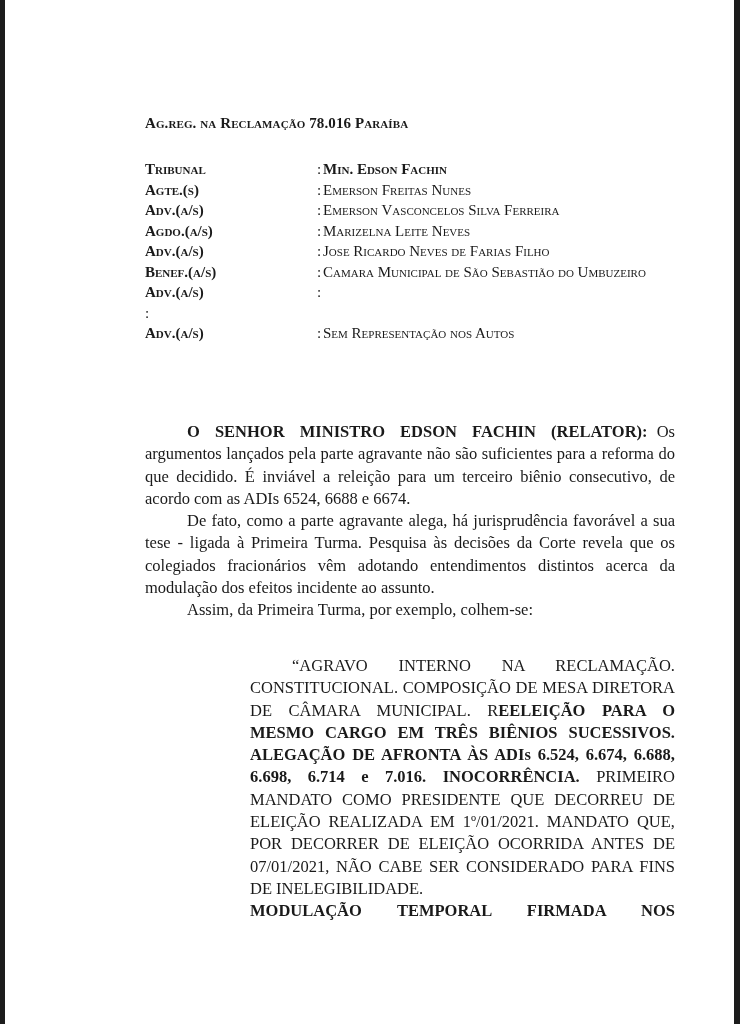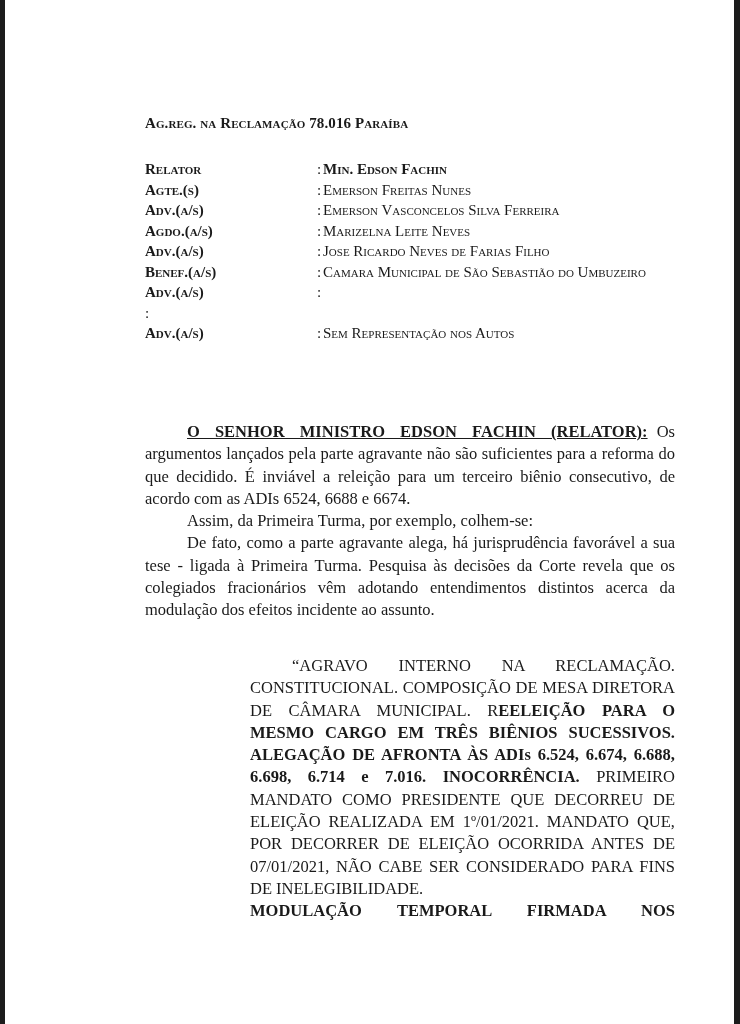--- a/index.html
+++ b/index.html
@@ -75,21 +75,20 @@
       margin: 0;
       text-align: justify;
       text-indent: 42px;
     }
     .body-text p.first {
       margin-bottom: 0;
     }
     .speaker {
       font-weight: bold;
       word-spacing: 6px;
-      text-decoration: underline;
     }
     .quote {
       position: absolute;
       left: 245px;
       top: 655px;
       width: 425px;
       font-size: 16.5px;
       line-height: 22.3px;
       text-align: justify;
       text-indent: 42px;
@@ -106,21 +105,21 @@
   </style>
 </head>
 <body>
 
 <div class="page">
 
   <div class="title">Ag.reg. na Reclamação 78.016 Paraíba</div>
 
   <div class="parties">
     <div class="party-row">
-      <span class="party-role">Relator</span>
+      <span class="party-role">Tribunal</span>
       <span class="party-colon">:</span>
       <span class="party-name bold">Min. Edson Fachin</span>
     </div>
     <div class="party-row">
       <span class="party-role">Agte.(s)</span>
       <span class="party-colon">:</span>
       <span class="party-name">Emerson Freitas Nunes</span>
     </div>
     <div class="party-row">
       <span class="party-role">Adv.(a/s)</span>
@@ -151,19 +150,19 @@
     </div>
     <div class="party-row">
       <span class="party-role">Adv.(a/s)</span>
       <span class="party-colon">:</span>
       <span class="party-name">Sem Representação nos Autos</span>
     </div>
   </div>
 
   <div class="body-text">
     <p class="first"><span class="speaker">O SENHOR MINISTRO EDSON FACHIN (RELATOR):</span><span> Os argumentos lançados pela parte agravante não são suficientes para a reforma do que decidido. É inviável a releição para um terceiro biênio consecutivo, de acordo com as ADIs 6524, 6688 e 6674.</span></p>
+    <p>De fato, como a parte agravante alega, há jurisprudência favorável a sua tese - ligada à Primeira Turma. Pesquisa às decisões da Corte revela que os colegiados fracionários vêm adotando entendimentos distintos acerca da modulação dos efeitos incidente ao assunto.</p>
     <p>Assim, da Primeira Turma, por exemplo, colhem-se:</p>
-    <p>De fato, como a parte agravante alega, há jurisprudência favorável a sua tese - ligada à Primeira Turma. Pesquisa às decisões da Corte revela que os colegiados fracionários vêm adotando entendimentos distintos acerca da modulação dos efeitos incidente ao assunto.</p>
   </div>
 
   <div class="quote"><span>“AGRAVO INTERNO NA RECLAMAÇÃO. CONSTITUCIONAL. COMPOSIÇÃO DE MESA DIRETORA DE CÂMARA MUNICIPAL. R</span><span class="b">EELEIÇÃO PARA O MESMO CARGO EM TRÊS BIÊNIOS SUCESSIVOS. ALEGAÇÃO DE AFRONTA ÀS ADIs 6.524, 6.674, 6.688, 6.698, 6.714 e 7.016. INOCORRÊNCIA.</span><span> PRIMEIRO MANDATO COMO PRESIDENTE QUE DECORREU DE ELEIÇÃO REALIZADA EM 1º/01/2021. MANDATO QUE, POR DECORRER DE ELEIÇÃO OCORRIDA ANTES DE 07/01/2021, NÃO CABE SER CONSIDERADO PARA FINS DE INELEGIBILIDADE.</span><span class="b last-line">MODULAÇÃO TEMPORAL FIRMADA NOS</span></div>
 
 </div>
 
 </body></html>

